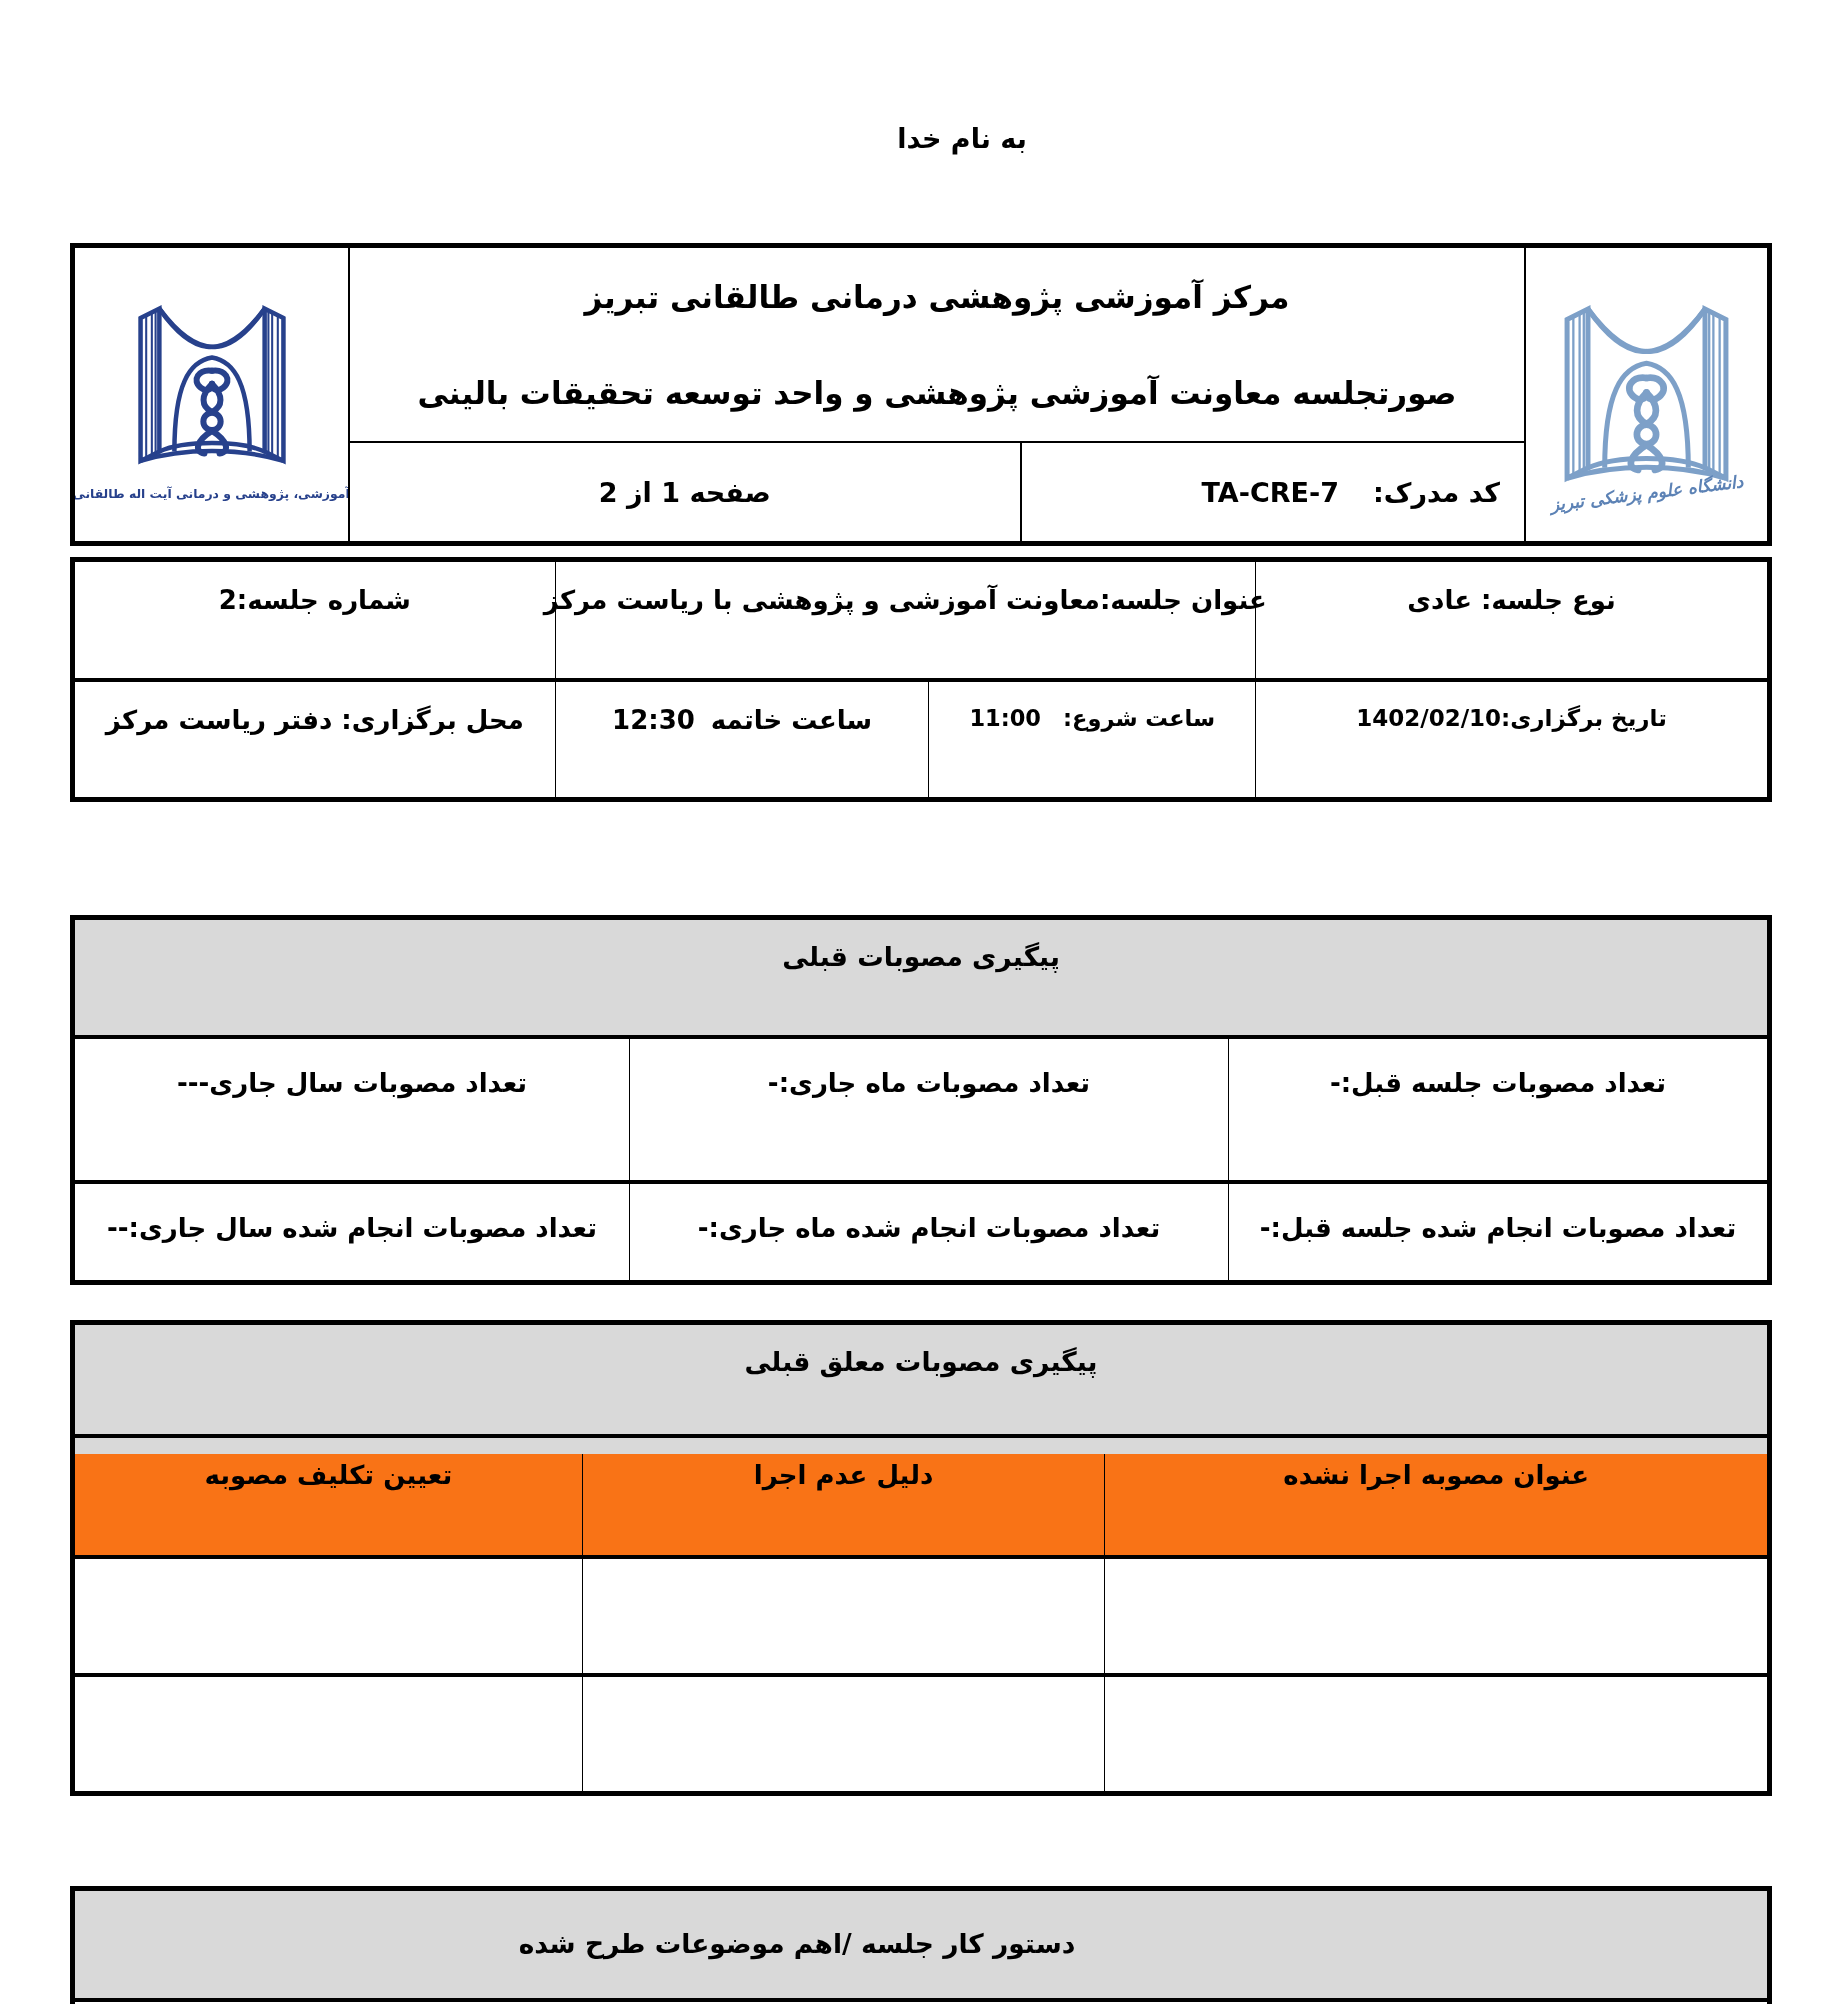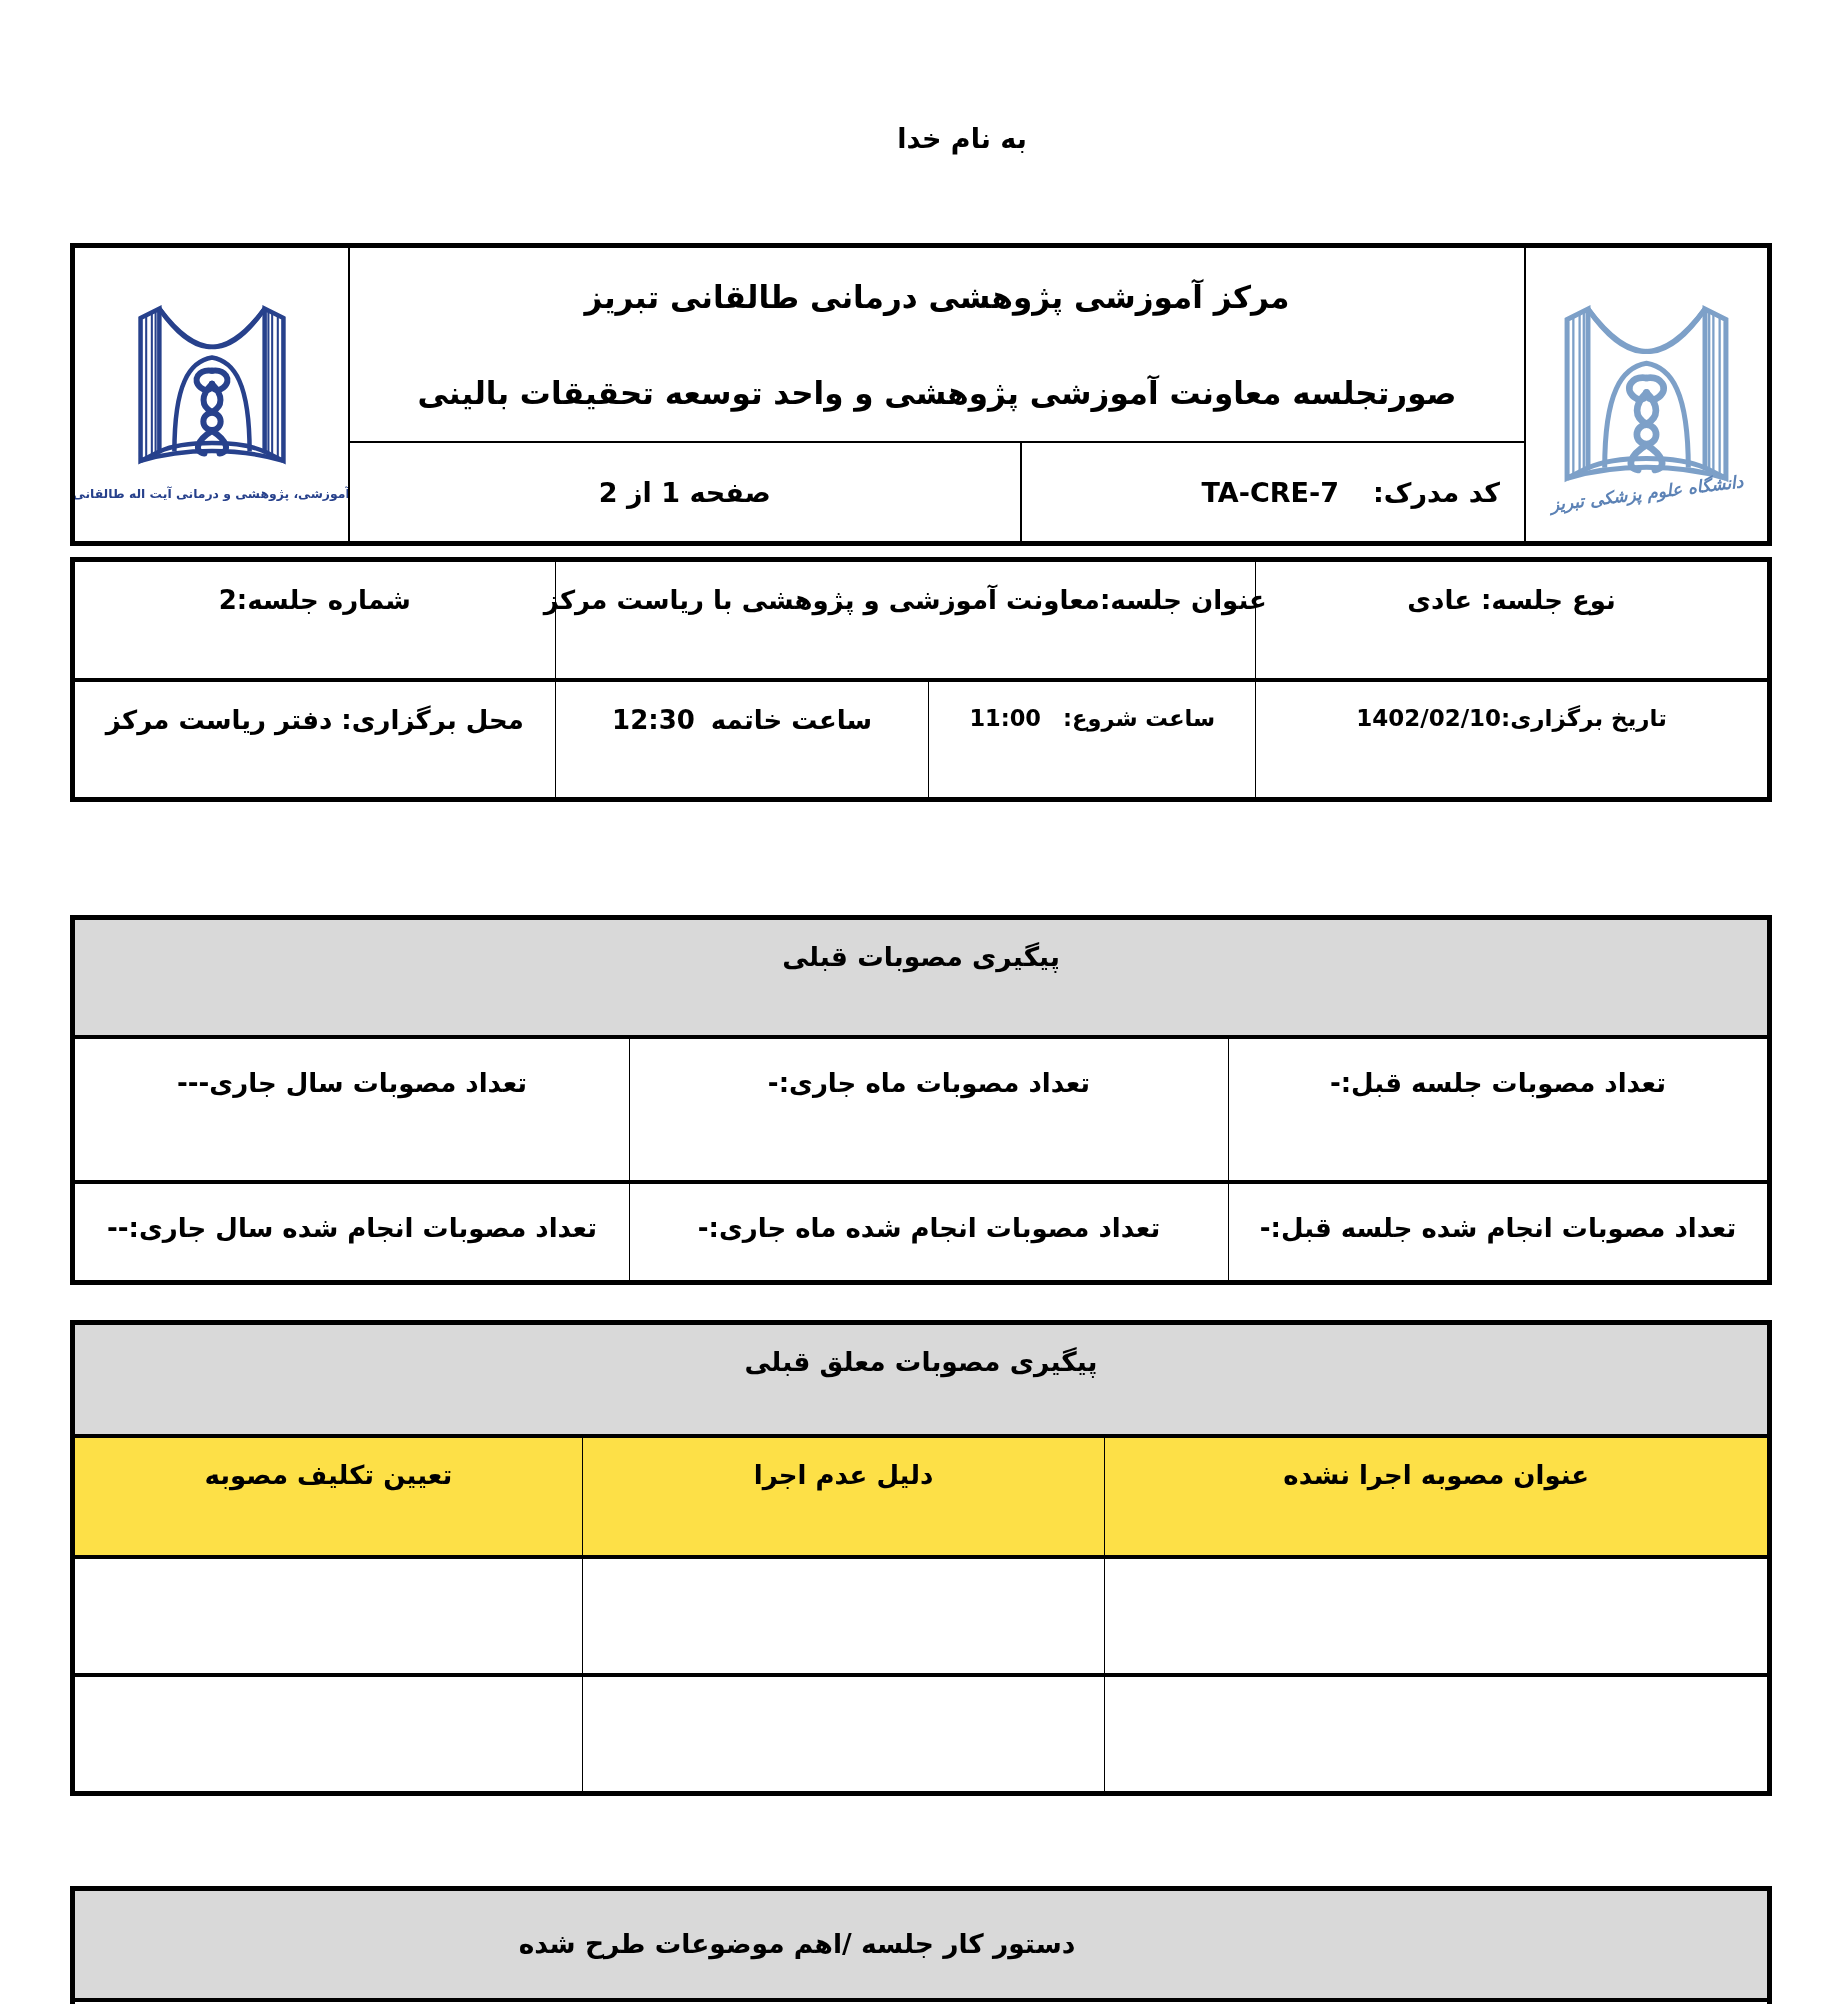--- a/index.html
+++ b/index.html
@@ -77,21 +77,21 @@
   .followup .row { grid-template-columns:31.8% 35.4% 32.8%; border-top:4.8px solid #000; }
   .followup .fr1 { height:145px; }
   .followup .fr2 { flex:1; }
   .followup .cell { padding-top:29px; }
 
   
   .pending { top:1320px; height:476px; }
   .pending .sec-title { height:109px; }
   .pending .row { grid-template-columns:39.1% 30.9% 30.0%; border-top:4.8px solid #000; }
   .pending .cols { height:121px; background:#d9d9d9; }
-  .pending .cols .cell { padding-top:22px; background:#fde047; }
+  .pending .cols .cell { padding-top:6px; background:#f97316;margin-top:16px; }
   .pending .empty-row { flex:1; }
 
   
   .agenda { top:1886px; height:396px; }
   .agenda .sec-title { height:107px; padding-top:37px; }
   .agenda .sec-title span { position:relative; right:124px; }
   .agenda .item {
     flex:1; border-top:3.2px solid #141414; display:flex; align-items:flex-start;
     justify-content:flex-start; padding:17.6px 21px 0 0; font-size:26px;
     box-sizing:border-box; direction:rtl; white-space:nowrap;

